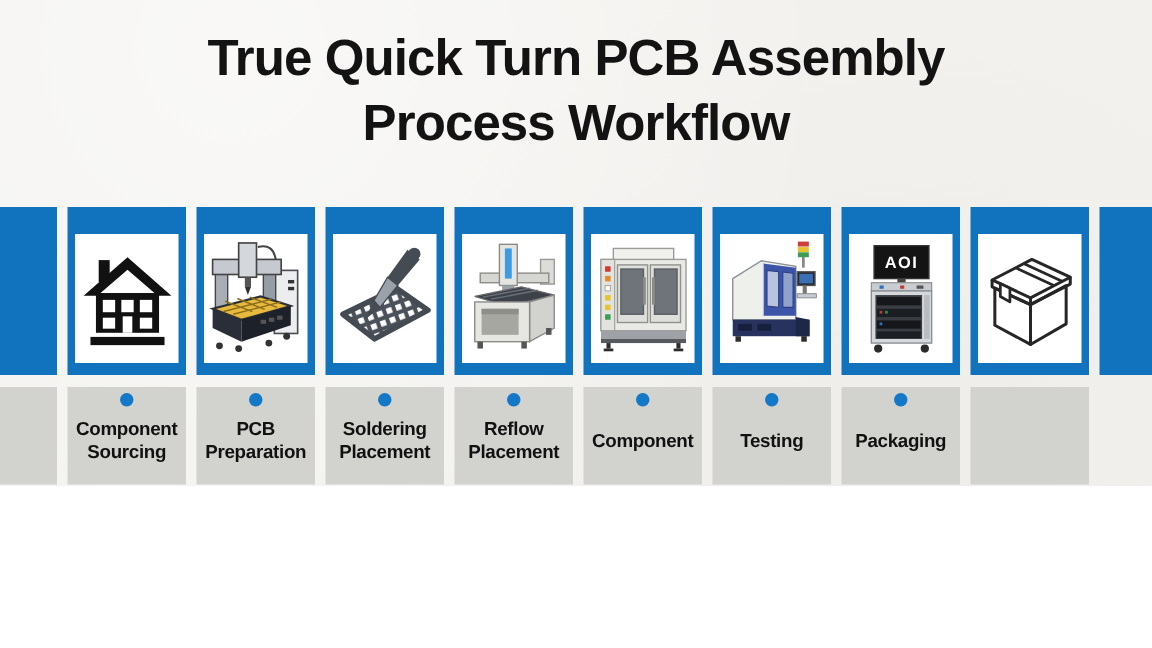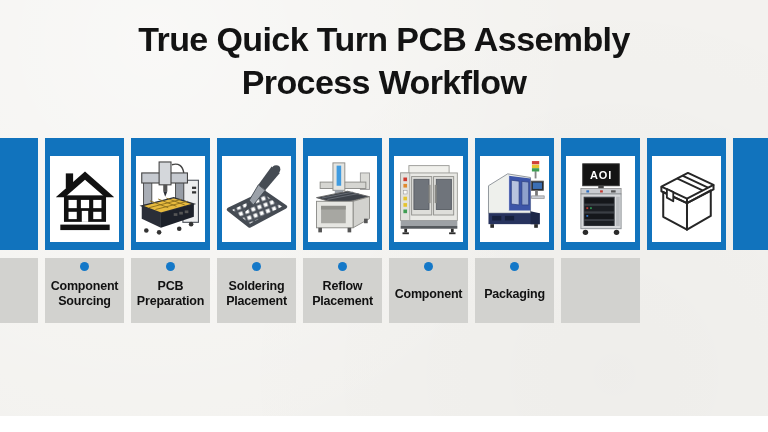--- a/index.html
+++ b/index.html
@@ -2,21 +2,21 @@
 <html style="--accent-blue: #1173bd; --dot-blue: #1478c8; --label-bg: #d2d2cf; --page-bg: #f3f2ef; --tile-bg: #ffffff; --title-color: #131313; --label-color: #111111;"><head>
 <meta charset="utf-8">
 <style>
   :root{
     --accent-blue:#1173bd; --dot-blue:#1478c8; --label-bg:#d2d2cf;
     --page-bg:#f3f2ef; --tile-bg:#ffffff; --title-color:#131313; --label-color:#111111;
   }
   *{margin:0;padding:0;box-sizing:border-box;}
   html,body{width:768px;height:432px;overflow:hidden;}
   body{font-family:"Liberation Sans", sans-serif;}
-  .stage{position:relative;width:768px;height:416px;background:var(--page-bg);
+  .stage{position:relative;width:768px;height:324px;background:var(--page-bg);
     background-image:radial-gradient(circle at 20% 10%, rgba(255,255,255,.5), rgba(0,0,0,0) 60%),
                      radial-gradient(circle at 80% 90%, rgba(0,0,0,.02), rgba(0,0,0,0) 55%);
     overflow:hidden;}
   .title{position:absolute;top:18px;left:0;width:100%;text-align:center;
     font-size:34px;font-weight:700;line-height:1.26;color:var(--title-color);letter-spacing:-0.6px;}
   .row{position:absolute;left:-41px;display:flex;gap:7px;}
   .row.tiles{top:138px;height:112px;}
   .row.labels{top:258px;height:65px;}
   .col{width:79px;flex:0 0 79px;}
   .edgebar{background:var(--accent-blue);height:112px;}
@@ -244,19 +244,23 @@
     <div class="col label-cell">
       <span class="dot"></span>
       <div class="label-text">Reflow Placement</div>
     </div>
     <div class="col label-cell">
       <span class="dot"></span>
       <div class="label-text">Component</div>
     </div>
     <div class="col label-cell">
       <span class="dot"></span>
+      <div class="label-text">Testing</div>
+    </div>
+    <div class="col label-cell">
+      <span class="dot"></span>
       <div class="label-text">Packaging</div>
     </div>
 
     <div class="col edgelabel"></div>
   </div>
 
 </div>
 
 </body></html>

